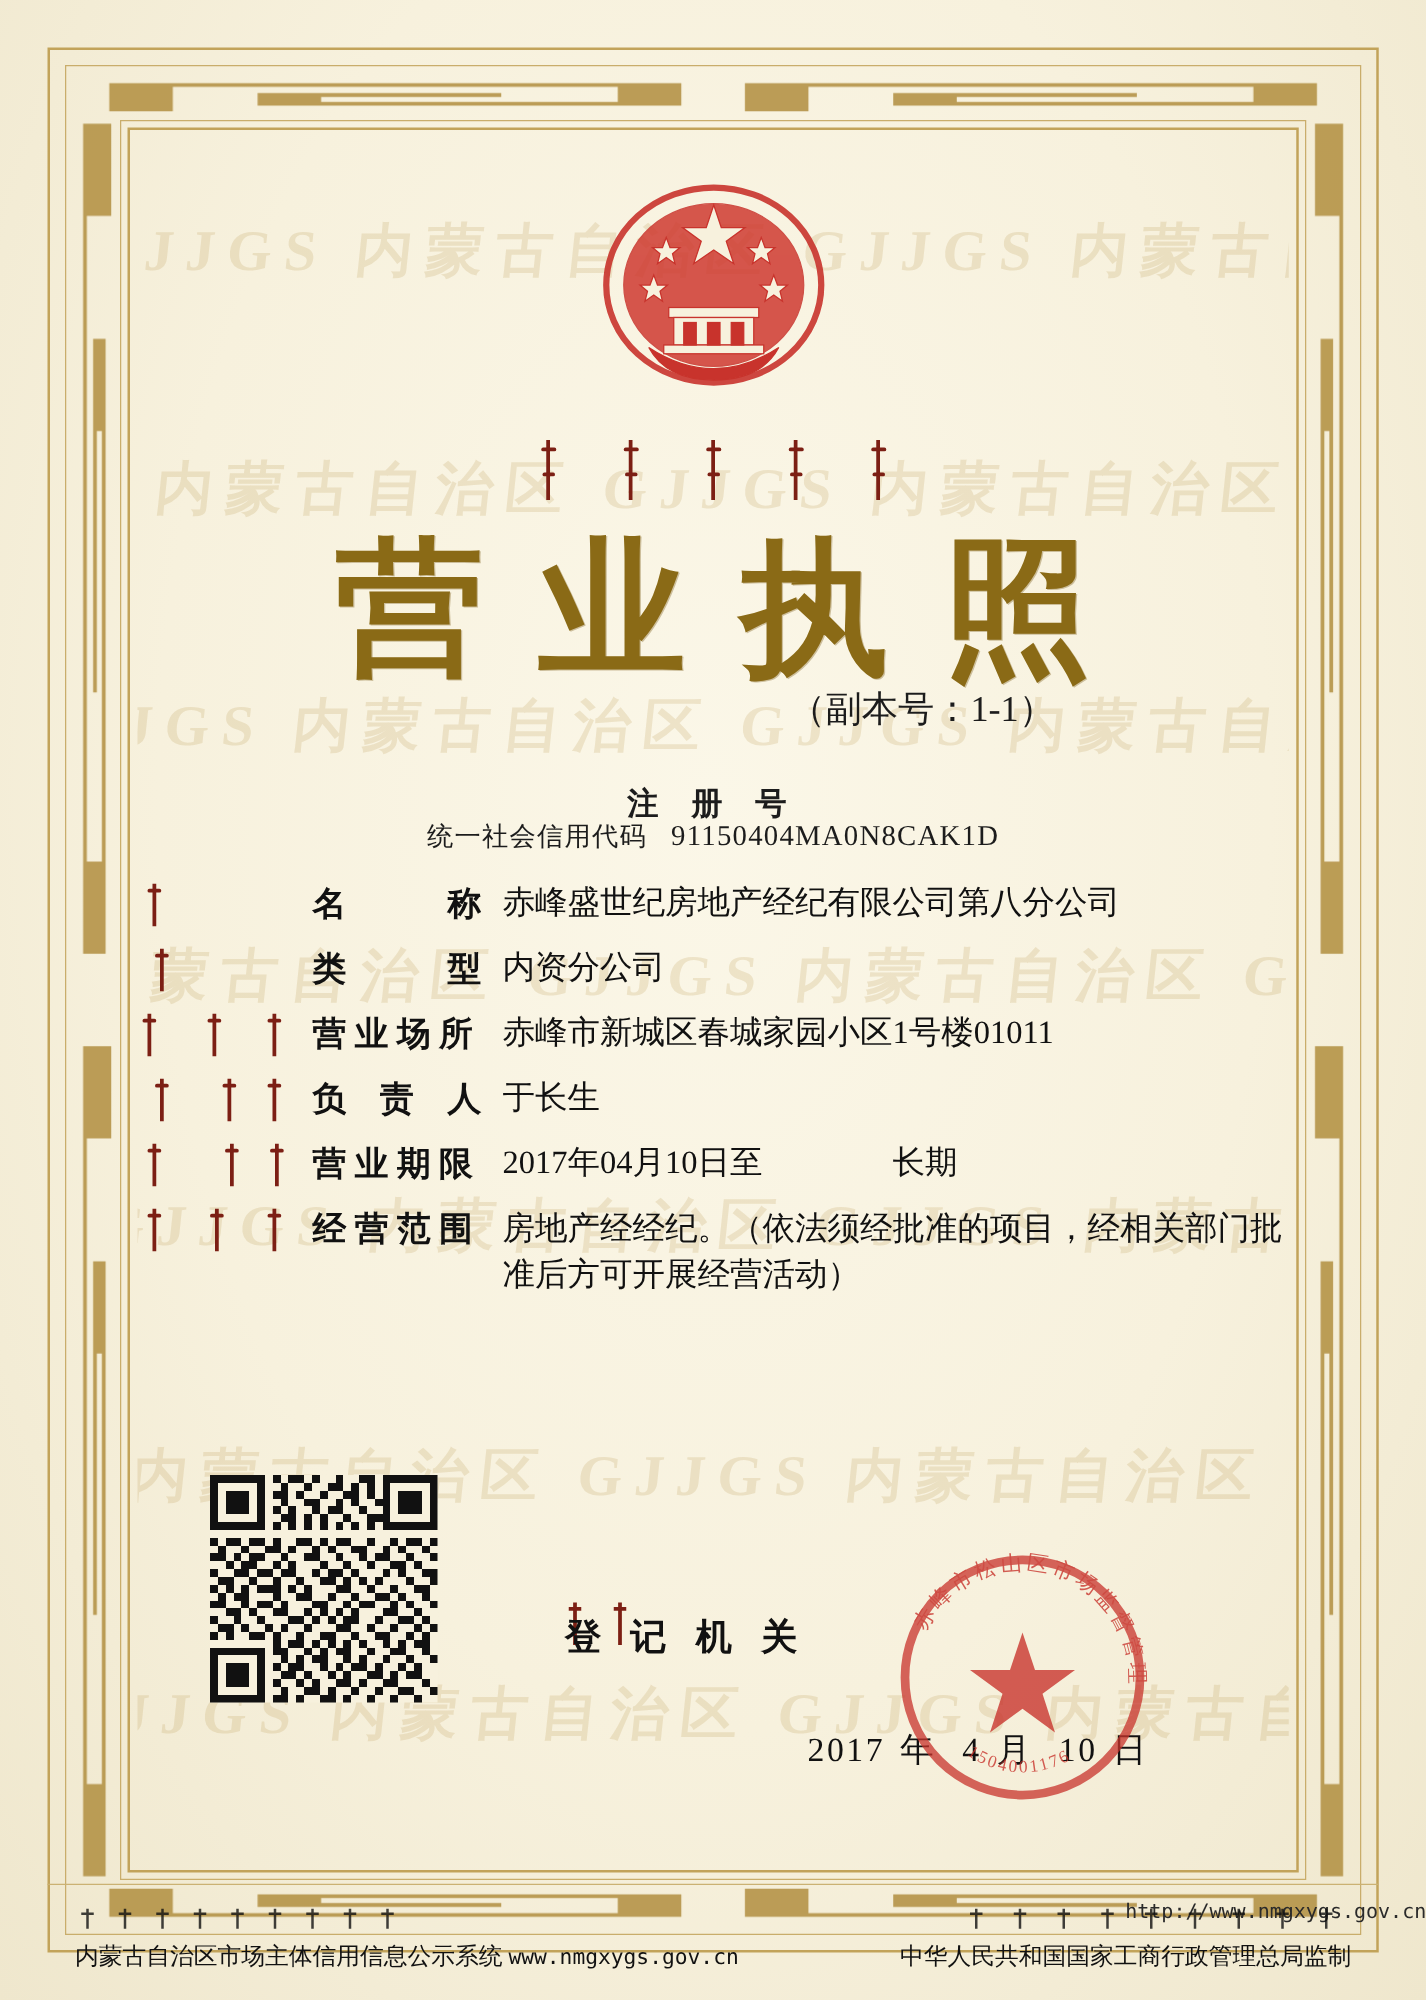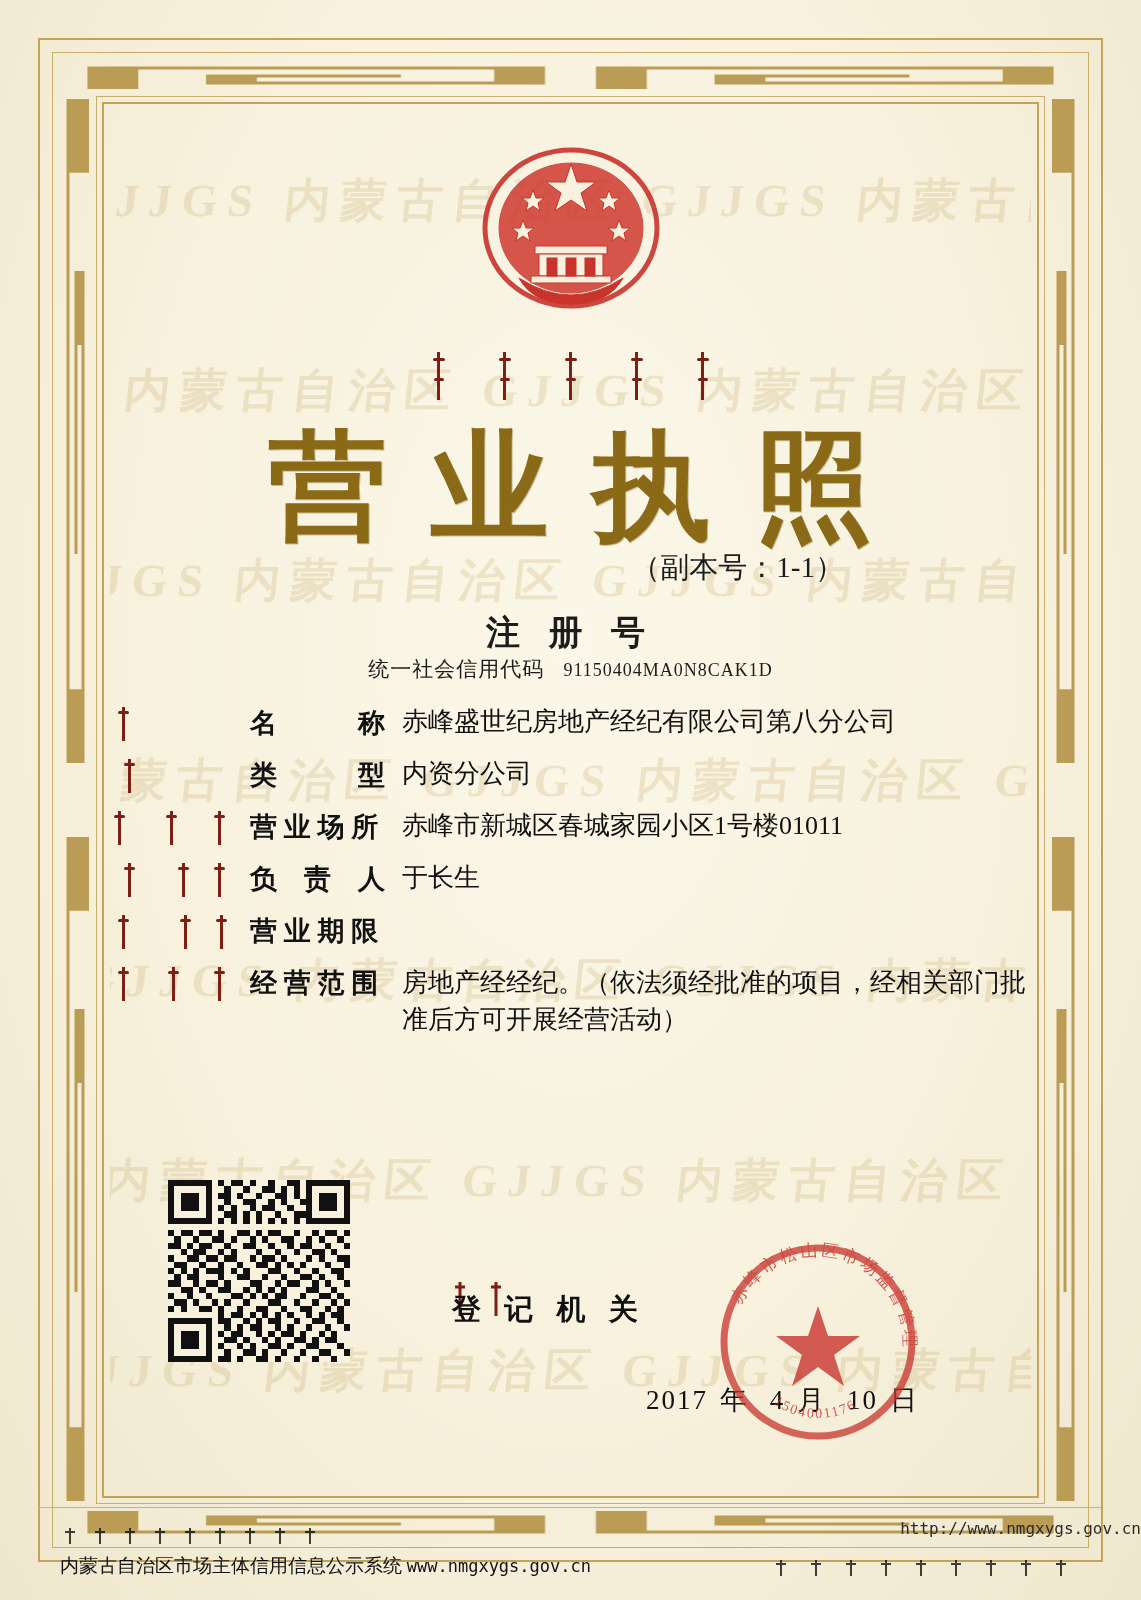--- a/index.html
+++ b/index.html
@@ -96,33 +96,33 @@
     display:inline-block;
   }
   .copy-no{
     position:absolute;right:297px;top:548px;
     font-family:"Liberation Serif","DejaVu Serif",serif;
     font-size:29px;color:#1c1c1c;
   }
 
   
   .reg-no{
-    position:absolute;top:610px;left:0;right:0;text-align:center;
-    font-family:"Liberation Serif","DejaVu Serif",serif;
-    font-size:34px;font-weight:700;letter-spacing:10px;color:#1c1c1c;
+    position:absolute;top:626px;left:0;right:0;text-align:center;
+    font-family:"Liberation Serif","DejaVu Serif",serif;
+    font-size:25px;font-weight:700;letter-spacing:10px;color:#1c1c1c;
   }
   .credit-row{
     position:absolute;top:655px;left:0;right:0;text-align:center;
     font-family:"Liberation Serif","DejaVu Serif",serif;
     font-size:21px;color:#1c1c1c;white-space:nowrap;
   }
   .credit-row .label{letter-spacing:1px;}
   .credit-row .value{
     font-family:"Liberation Serif","DejaVu Serif",serif;
-    font-size:18px;letter-spacing:1px;margin-left:14px;
+    font-size:23px;letter-spacing:1px;margin-left:14px;
   }
 
   
   .fields{
     position:absolute;left:110px;top:705px;right:110px;
   }
   .field-row{
     display:flex;align-items:flex-start;
     min-height:52px;
   }
@@ -384,20 +384,21 @@
         <div class="g" style="left:70px;">
             <i></i>
             <b></b>
           </div>
         <div class="g" style="left:106px;">
             <i></i>
             <b></b>
           </div>
       </div>
       <div class="f-label">营 业 期 限</div>
+      <div class="f-value">2017年04月10日至　　　　长期</div>
     </div>
 
     <div class="field-row">
       <div class="f-mong">
         <div class="g" style="left:8px;">
             <i></i>
             <b></b>
           </div>
         <div class="g" style="left:58px;">
             <i></i>
@@ -554,16 +555,17 @@
               <path d="M190 6 H200"></path>
             <path d="M230 2 V18"></path>
               <path d="M225 6 H235"></path>
             <path d="M265 2 V18"></path>
               <path d="M260 6 H270"></path>
             <path d="M300 2 V18"></path>
               <path d="M295 6 H305"></path>
           </g>
         </svg>
       </div>
+      <div>中华人民共和国国家工商行政管理总局监制</div>
     </div>
   </div>
 
 </div>
 
 </body></html>

